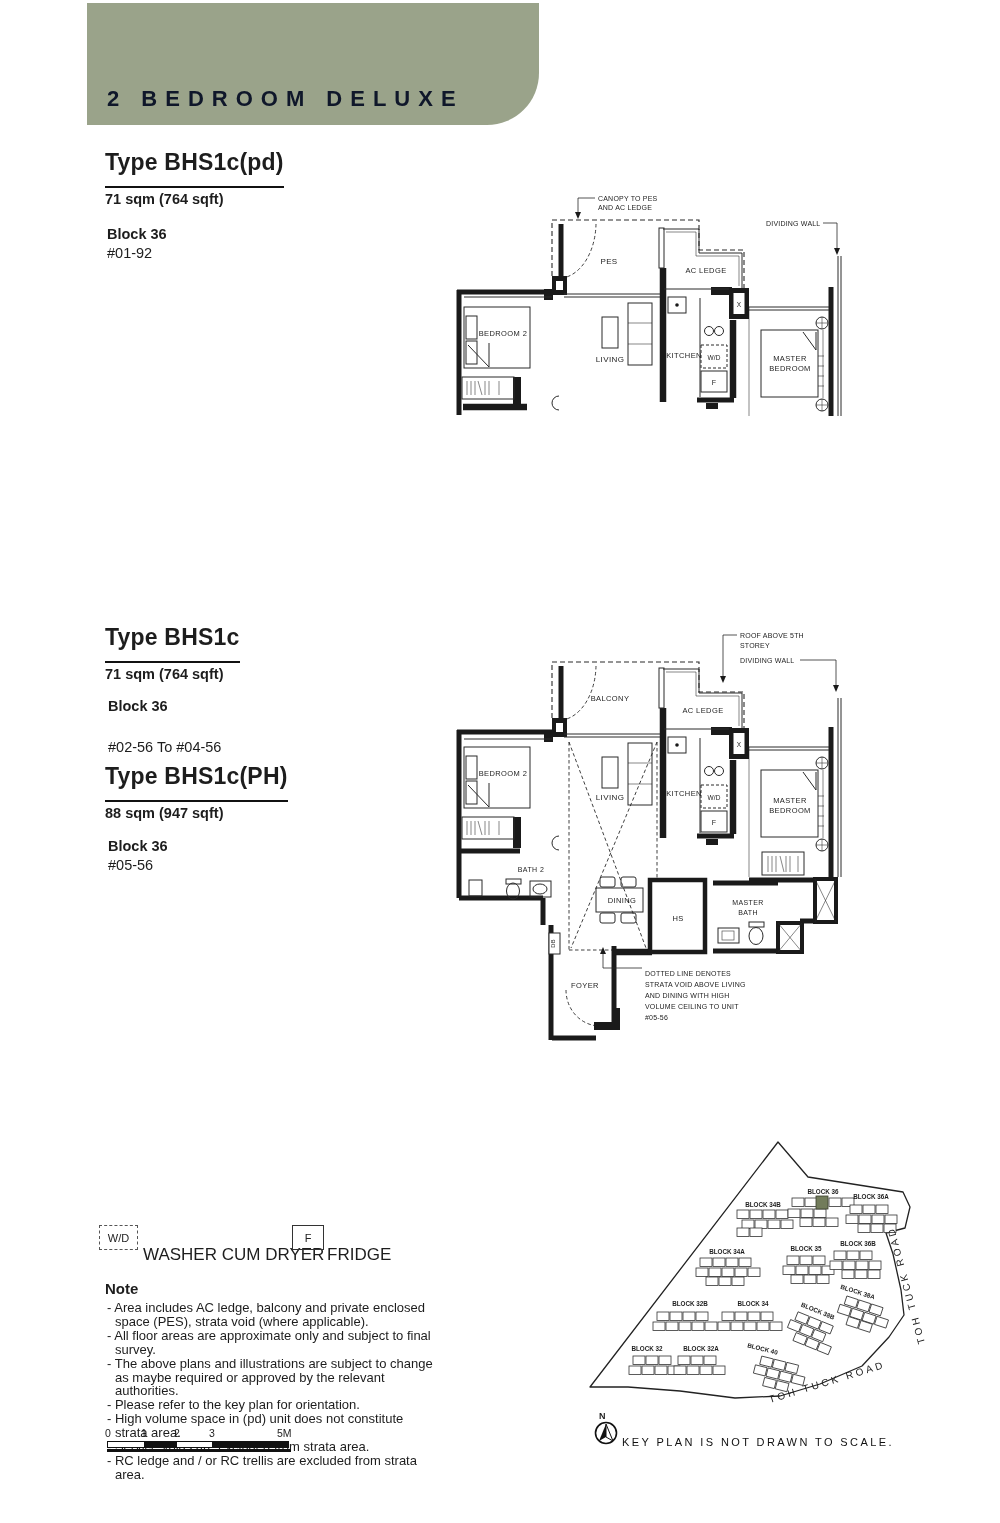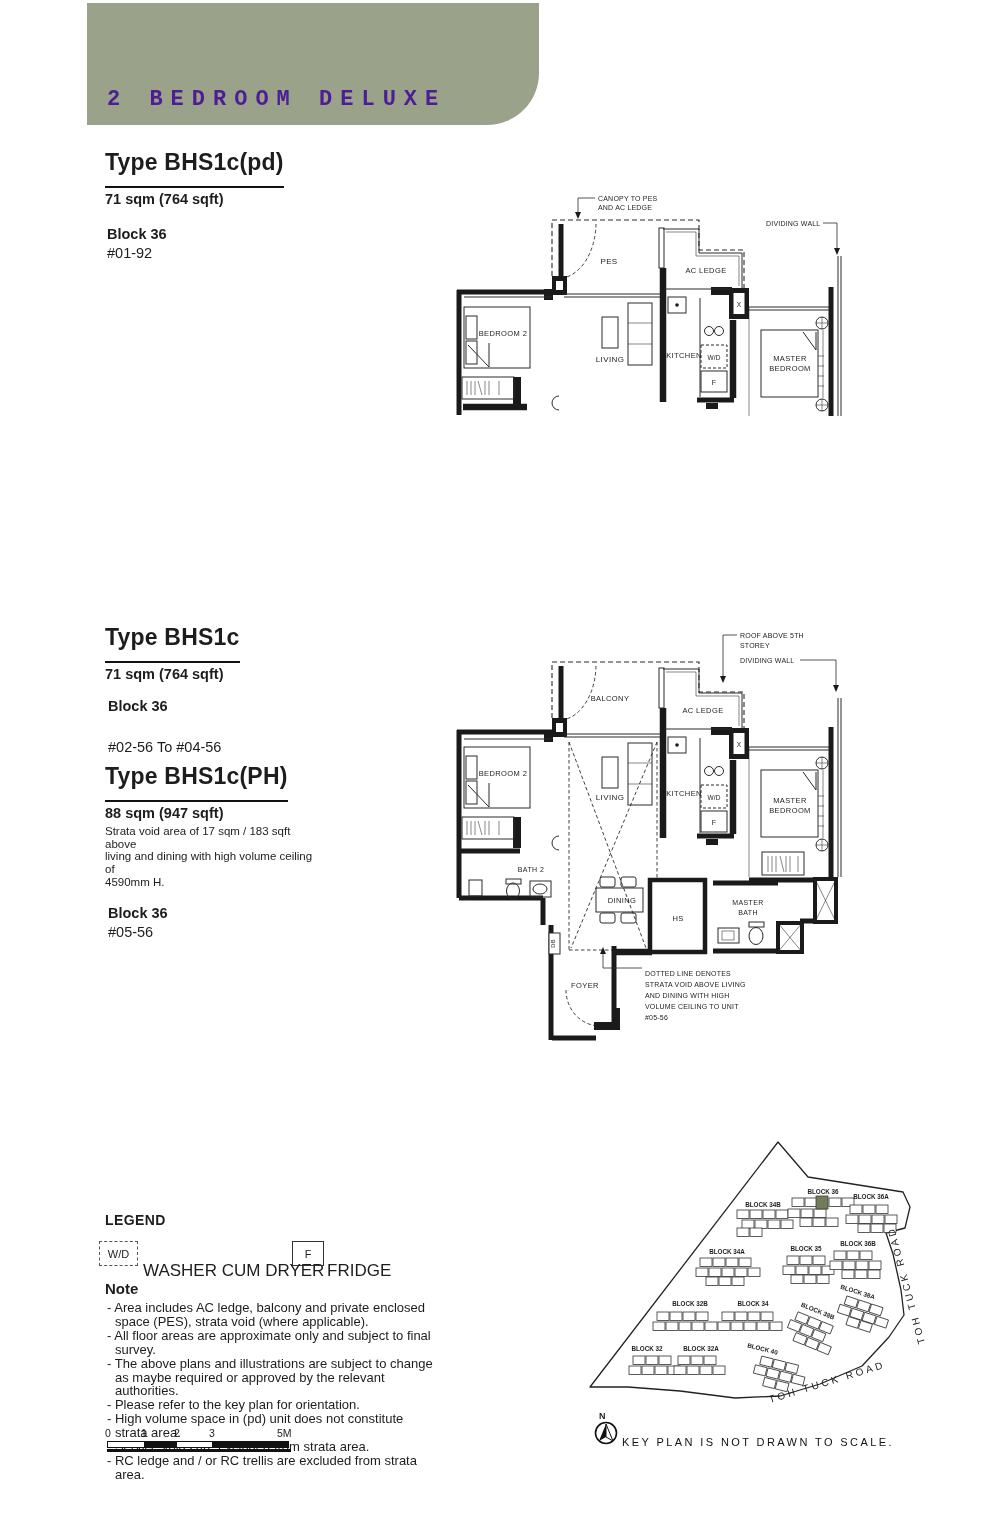--- a/index.html
+++ b/index.html
@@ -58,43 +58,38 @@
   .kp-label{font-size:6.3px;font-weight:bold;text-anchor:middle;}
   .kp-road{font-size:10px;letter-spacing:3px;fill:#222;}
   .kp-caption{font-size:11px;letter-spacing:2.4px;fill:#111;}
 </style>
 </head>
 <body>
 
 <div class="page">
 
   <div class="banner" id="banner" style="background: rgb(154, 163, 138);">
-    <div class="banner-text" style="color: #4c1d95; font-family: Liberation Mono, monospace;">2 BEDROOM DELUXE</div>
+    <div class="banner-text" style="color: #0f172a;">2 BEDROOM DELUXE</div>
   </div>
 
   <div class="abs" style="left:105px;top:150px;">
     <div class="type-title">Type BHS1c(pd)</div>
     <div class="area">71 sqm (764 sqft)</div>
     <div class="blockname" style="margin-top:19px;margin-left:2px;">Block 36</div>
     <div class="levels" style="margin-left:2px;">#01-92</div>
   </div>
 
   <div class="abs" style="left:105px;top:625px;">
     <div class="type-title">Type BHS1c</div>
     <div class="area">71 sqm (764 sqft)</div>
     <div class="blockname" style="margin-top:16px;margin-left:3px;">Block 36</div>
     <div class="levels" style="margin-left:3px;margin-top:25px;">#02-56 To #04-56</div>
     <div style="margin-top:9px;">
       <div class="type-title">Type BHS1c(PH)</div>
       <div class="area">88 sqm (947 sqft)</div>
-      <div class="strata">
-        <div>Strata void area of 17 sqm / 183 sqft above</div>
-        <div>living and dining with high volume ceiling of</div>
-        <div>4590mm H.</div>
-      </div>
       <div class="blockname" style="margin-top:17px;margin-left:3px;">Block 36</div>
       <div class="levels" style="margin-left:3px;">#05-56</div>
     </div>
   </div>
 
   <svg style="left:440px;top:185px;" width="420" height="247" viewBox="440 185 420 247">
 
     <g>
       <path class="dash" d="M552,276 V220 H699 V250 H744 V290"></path>
       <path class="dash2" d="M596,224 A38,56 0 0 1 563,278"></path>
@@ -318,21 +313,20 @@
       <text class="ann" x="645" y="987">STRATA VOID ABOVE LIVING</text>
       <text class="ann" x="645" y="998">AND DINING WITH HIGH</text>
       <text class="ann" x="645" y="1009">VOLUME CEILING TO UNIT</text>
       <text class="ann" x="645" y="1020">#05-56</text>
       <polygon class="blk" points="600,954 606,954 603,947"></polygon>
       <path class="ldr" d="M603,954 V968 H642"></path>
     </g>
   </svg>
 
   <div class="abs" style="left:105px;top:1212px;">
-    <div class="legend-title">LEGEND</div>
     <div class="legend-row" style="width:420px;">
       <div class="sym-box sym-dashed" style="left:-6px;">W/D</div>
       <div class="legend-label" style="left:38px;">WASHER CUM DRYER</div>
       <div class="sym-box sym-solid" style="left:187px;">F</div>
       <div class="legend-label" style="left:222px;">FRIDGE</div>
     </div>
   </div>
 
   <div class="abs" style="left:105px;top:1280px;">
     <div class="note-title">Note</div>

